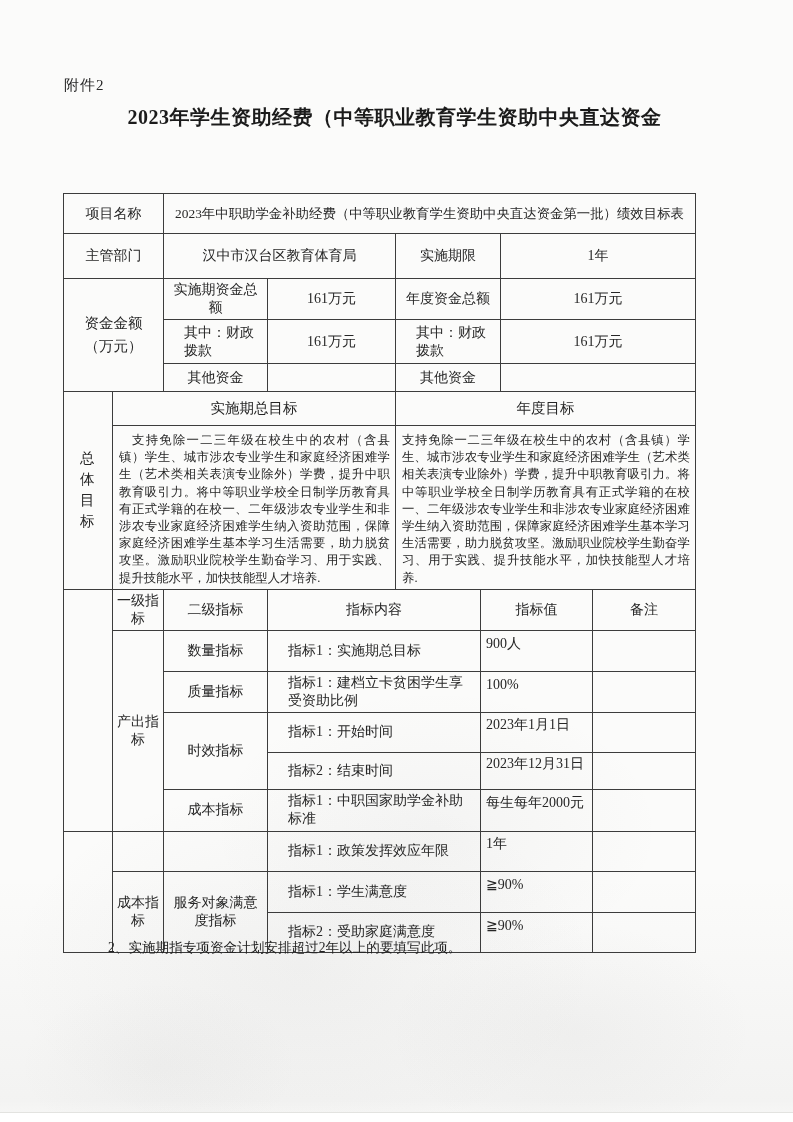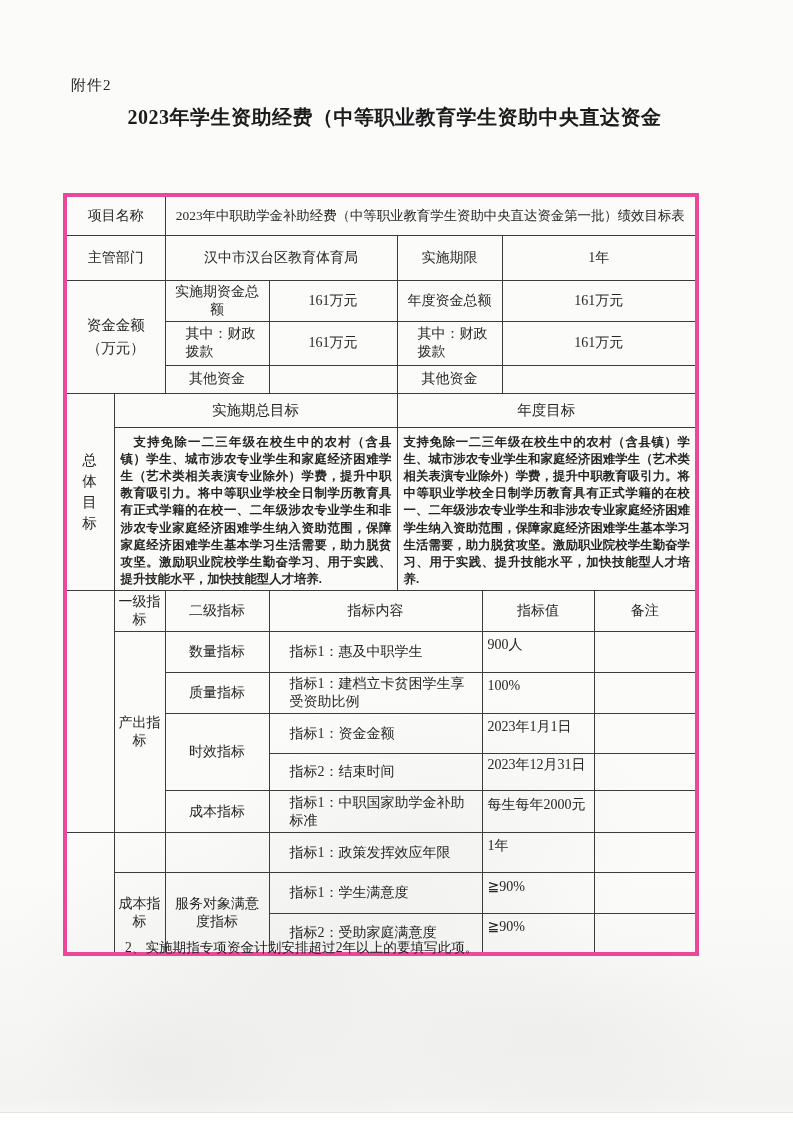--- a/index.html
+++ b/index.html
@@ -14,49 +14,49 @@
     content:"";position:absolute;inset:0;pointer-events:none;
     background:
       radial-gradient(ellipse 320px 200px at 55% 74%, rgba(110,110,110,0.05), transparent 70%),
       radial-gradient(ellipse 420px 260px at 38% 86%, rgba(110,110,110,0.06), transparent 70%),
       radial-gradient(ellipse 260px 160px at 72% 92%, rgba(120,120,120,0.05), transparent 70%),
       radial-gradient(ellipse 200px 120px at 20% 95%, rgba(120,120,120,0.045), transparent 70%),
       linear-gradient(to bottom, rgba(0,0,0,0) 78%, rgba(90,90,90,0.05) 98%, rgba(90,90,90,0.02) 100%);
   }
   .bottom-strip{position:absolute;left:0;right:0;bottom:0;height:9px;background:#ffffff;border-top:1px solid #e3e3e0;}
 
-  .attachment{position:absolute;left:64px;top:76px;font-size:15px;letter-spacing:1px;margin-left:7px;}
+  .attachment{position:absolute;left:64px;top:76px;font-size:15px;letter-spacing:1px;}
   .doc-title{
     position:absolute;left:40px;right:44px;top:103px;text-align:center;
     font-weight:bold;font-size:20px;line-height:29px;color:#1b1b1b;letter-spacing:0.5px;
   }
 
   table.main{
     position:absolute;left:63px;top:193px;width:632px;
     border-collapse:collapse;table-layout:fixed;font-size:14px;color:#262626;
-    border:4px solid #ec4899;
+    border:1px solid #ec4899;
   }
   td{
     border:1.5px solid #3c3c3c;text-align:center;vertical-align:middle;
     padding:2px 4px;overflow:hidden;word-break:break-all;
   }
   .tl{text-align:left;padding-left:20px;}
   .val{text-align:left;padding:2px 2px 16px 5px;}
   .fit{font-size:13.4px;white-space:nowrap;padding:2px 8px;}
   .goal-hdr{font-size:14.5px;}
   .goal-text{
     font-size:12.4px;line-height:17.2px;text-align:justify;
-    vertical-align:top;padding:6px 5px 2px 6px;letter-spacing:0;font-weight:bold;
+    vertical-align:top;padding:6px 5px 2px 6px;letter-spacing:0;
   }
   .goal-text.ind{text-indent:13px;}
   .vert{padding:0;}
   .vert div{width:16px;margin:0 auto;line-height:21px;font-size:14.5px;letter-spacing:2px;}
   .funding-label{padding:0 17px;font-size:14.5px;line-height:23px;}
   .notes{position:absolute;left:84px;top:937px;font-size:13.6px;line-height:22.5px;color:#222;}
-  .notes .l2{margin-left:41px;}
+  .notes .l2{margin-left:24px;}
 </style>
 </head>
 <body>
 
 <div class="scan">
 
   <div class="attachment">附件2</div>
 
   <div class="doc-title">
     <div>2023年学生资助经费（中等职业教育学生资助中央直达资金</div>
@@ -124,33 +124,33 @@
       <td>一级指标</td>
       <td>二级指标</td>
       <td colspan="2">指标内容</td>
       <td colspan="2">指标值</td>
       <td>备注</td>
     </tr>
 
     <tr style="height:41px">
       <td rowspan="5">产出指标</td>
       <td>数量指标</td>
-      <td colspan="2" class="tl">指标1：惠及中职学生</td>
+      <td colspan="2" class="tl">指标1：实施期总目标</td>
       <td colspan="2" class="val">900人</td>
       <td></td>
     </tr>
     <tr style="height:39px">
       <td>质量指标</td>
       <td colspan="2" class="tl">指标1：建档立卡贫困学生享受资助比例</td>
       <td colspan="2" class="val">100%</td>
       <td></td>
     </tr>
     <tr style="height:40px">
       <td rowspan="2">时效指标</td>
-      <td colspan="2" class="tl">指标1：资金金额</td>
+      <td colspan="2" class="tl">指标1：开始时间</td>
       <td colspan="2" class="val">2023年1月1日</td>
       <td></td>
     </tr>
     <tr style="height:37px">
       <td colspan="2" class="tl">指标2：结束时间</td>
       <td colspan="2" class="val">2023年12月31日</td>
       <td></td>
     </tr>
     <tr style="height:42px">
       <td>成本指标</td>

